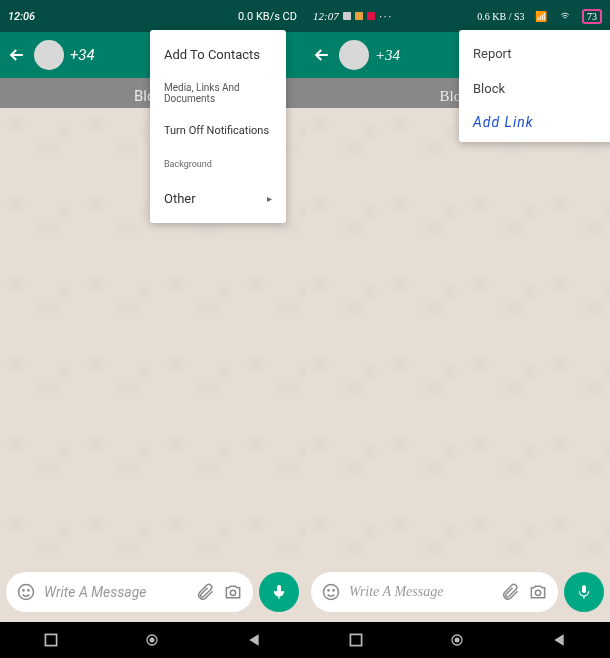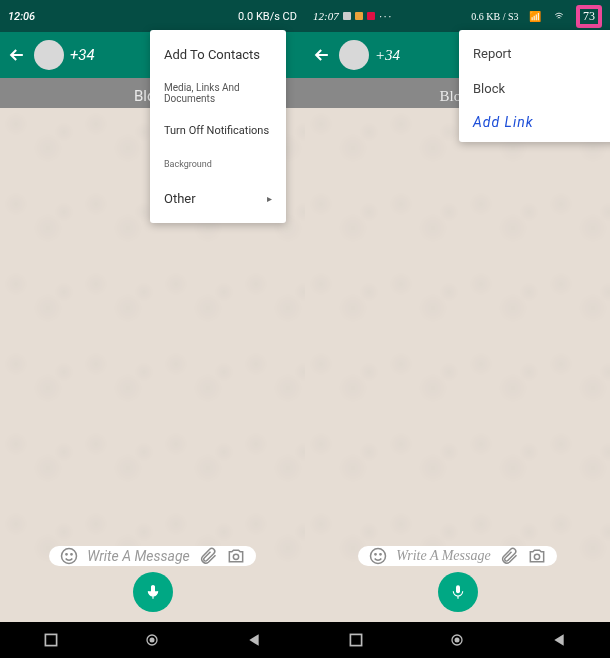--- a/index.html
+++ b/index.html
@@ -89,21 +89,20 @@
     }
 
     .input-row {
       position: absolute;
       bottom: 10px;
       left: 6px;
       right: 6px;
       display: flex;
       align-items: center;
       gap: 6px;
-      flex-direction: column;
     }
     .msg-input {
       flex: 1;
       height: 40px;
       background: #fff;
       border-radius: 22px;
       display: flex;
       align-items: center;
       padding: 0 10px;
       gap: 8px;
@@ -269,21 +268,21 @@
       <span class="dots">···</span>
     </div>
     <div class="status-right">
       <span>0.6 KB / S3</span>
       <span>📶</span>
       <span>
         <svg width="12" height="10" viewBox="0 0 24 24" fill="none" stroke="currentColor" stroke-width="2">
             <path d="M3 9a14 14 0 0118 0M6 13a9 9 0 0112 0M9 17a4 4 0 016 0M12 20h0"></path>
           </svg>
       </span>
-      <span style="border:4px solid #ec4899;border-radius:3px;padding:0 3px;font-size:12px">73</span>
+      <span style="border:2px solid #ec4899;border-radius:3px;padding:0 3px;font-size:10px">73</span>
     </div>
   </div>
 
   <div class="app-header">
     <div class="back-arrow">
       <svg width="20" height="20" viewBox="0 0 24 24" fill="none" stroke="currentColor" stroke-width="2.5">
           <path d="M19 12H5M11 18l-6-6 6-6"></path>
         </svg>
     </div>
     <div class="avatar"></div>

